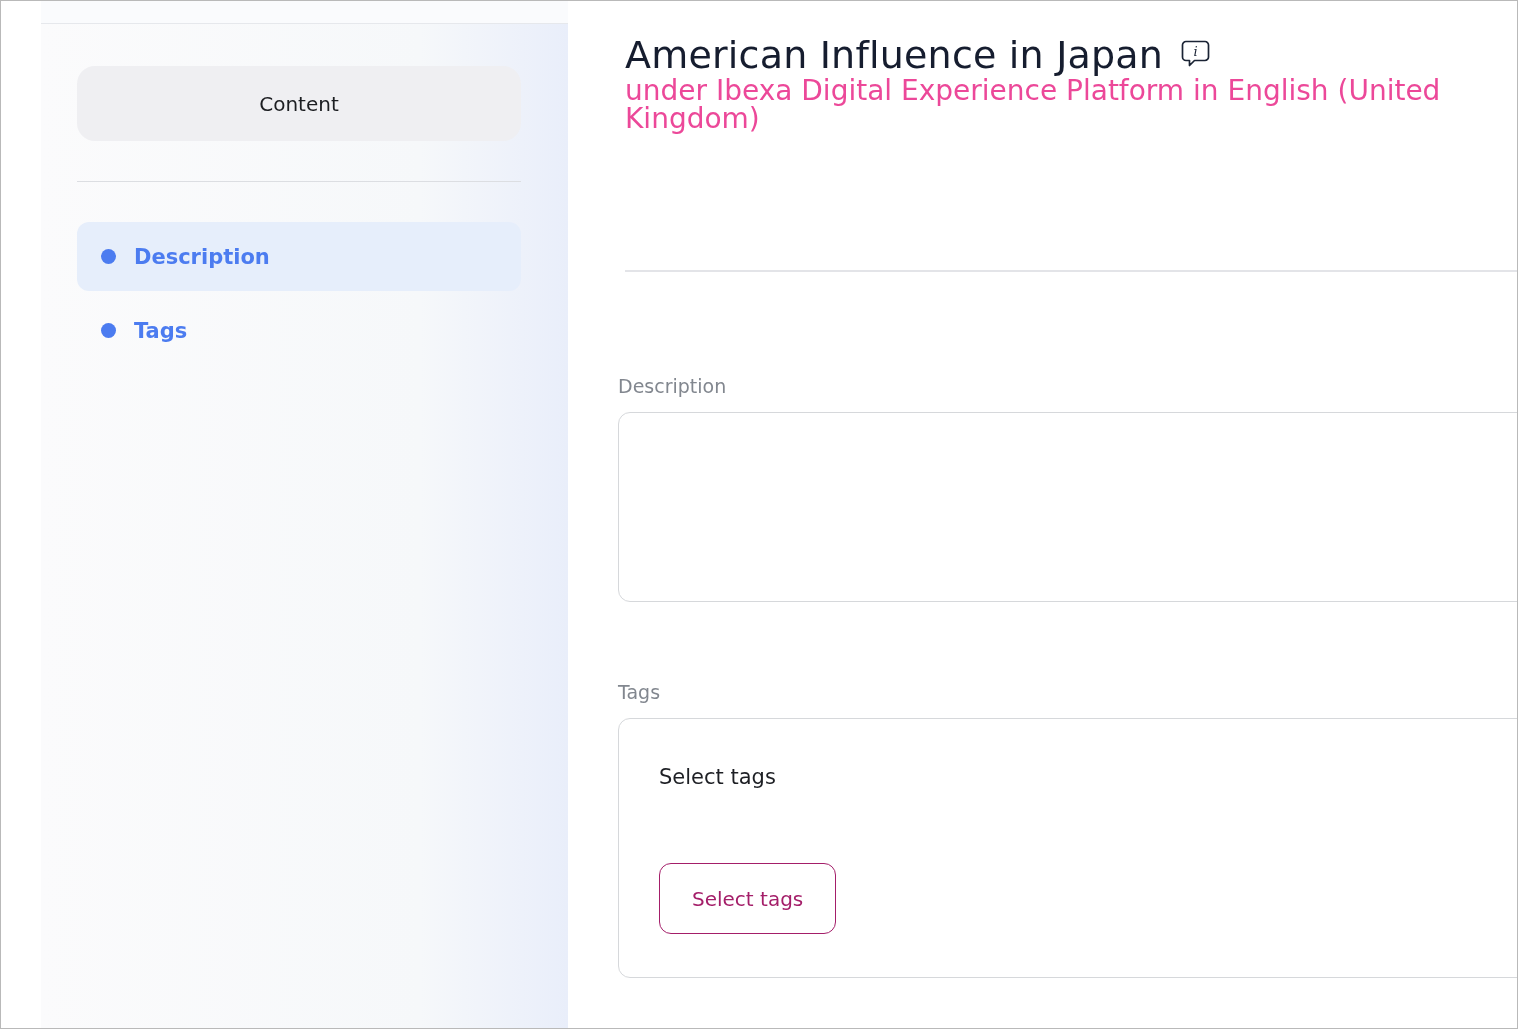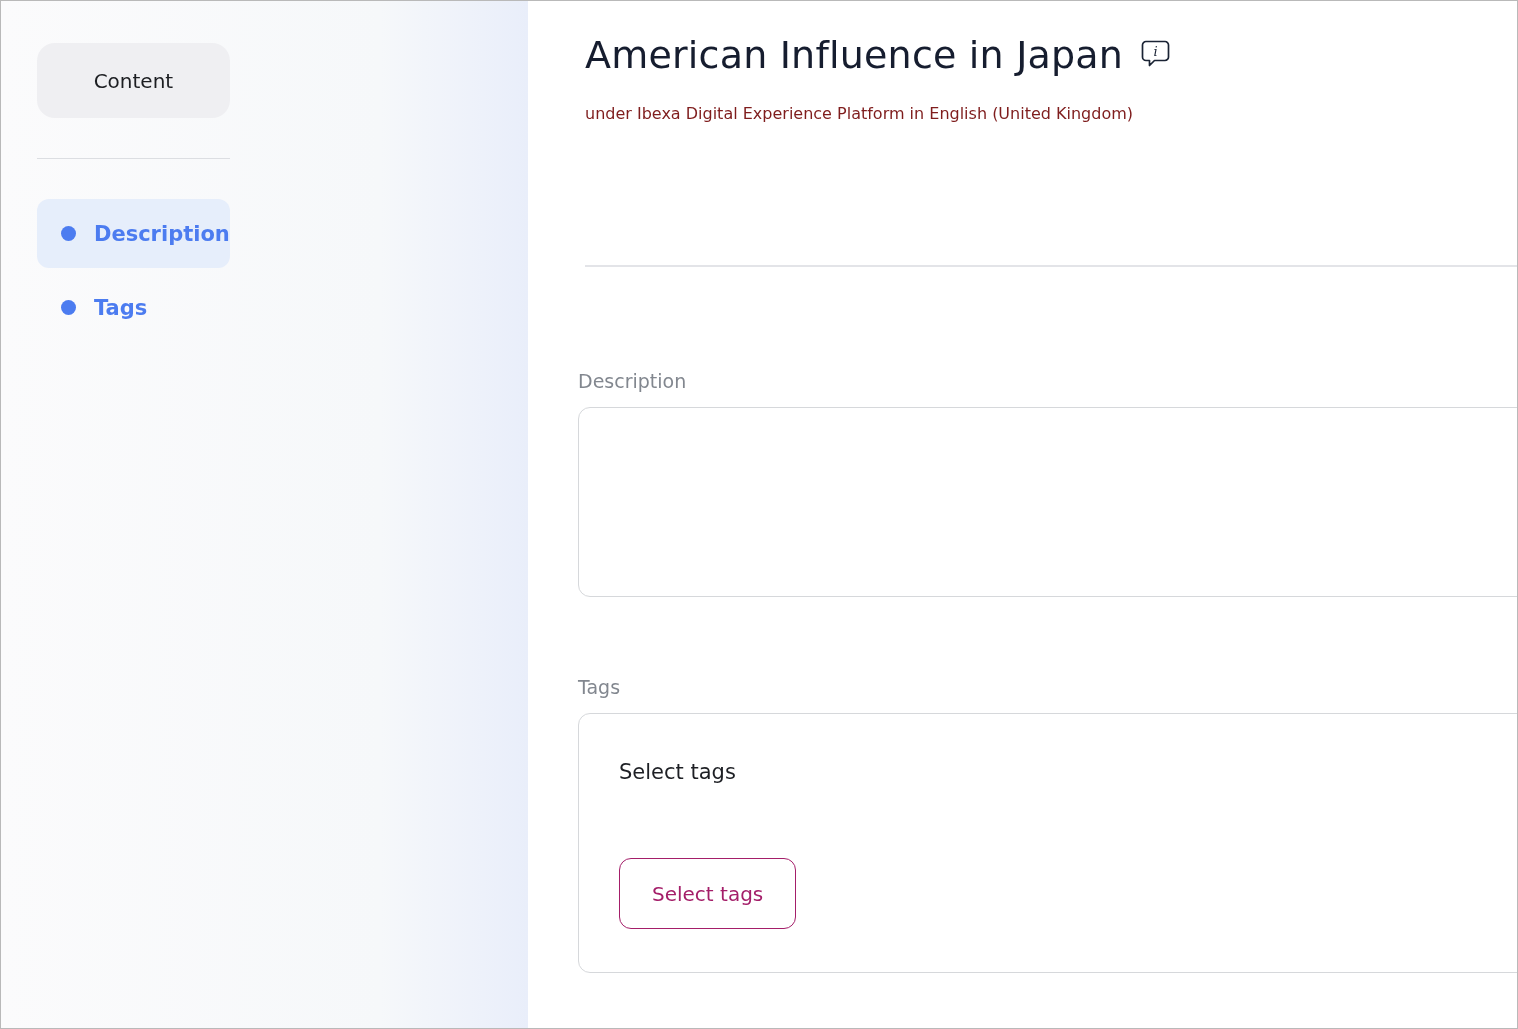--- a/index.html
+++ b/index.html
@@ -25,21 +25,22 @@
     overflow:hidden;
     background:#fff;
   }
   
   .sidebar{
     width:527px;
     flex:0 0 527px;
     height:100%;
     background:linear-gradient(to right,#fbfbfc 0%,#f6f8fa 72%,#e9eefa 100%);
     display:flex;
-    flex-direction:row;
+    flex-direction:column;
+    margin-left:40px;
   }
   .sidebar-topstrip{
     height:23px;
     background:#fafbfd;
     border-bottom:1px solid #e6e8ec;
   }
   .sidebar-inner{
     padding:42px 47px 0 36px;
   }
   .toggle-group{
@@ -121,24 +122,23 @@
     color:var(--ink-dark);
     letter-spacing:0.2px;
   }
   .info-icon{
     margin-top:7px;
     flex:0 0 auto;
     cursor:pointer;
     display:inline-flex;
   }
   .page-subtitle{
-    margin-top:23px;
-    font-size:16px;
+    font-size:28px;
     line-height:28px;
-    color:#7f1d1d;
+    color:#ec4899;
   }
   .header-divider{
     margin-top:137px;
     margin-left:7px;
     margin-right:0;
     border:none;
     border-top:2px solid var(--divider);
   }
   .field-section{margin-right:-40px;}
   .field-label{

